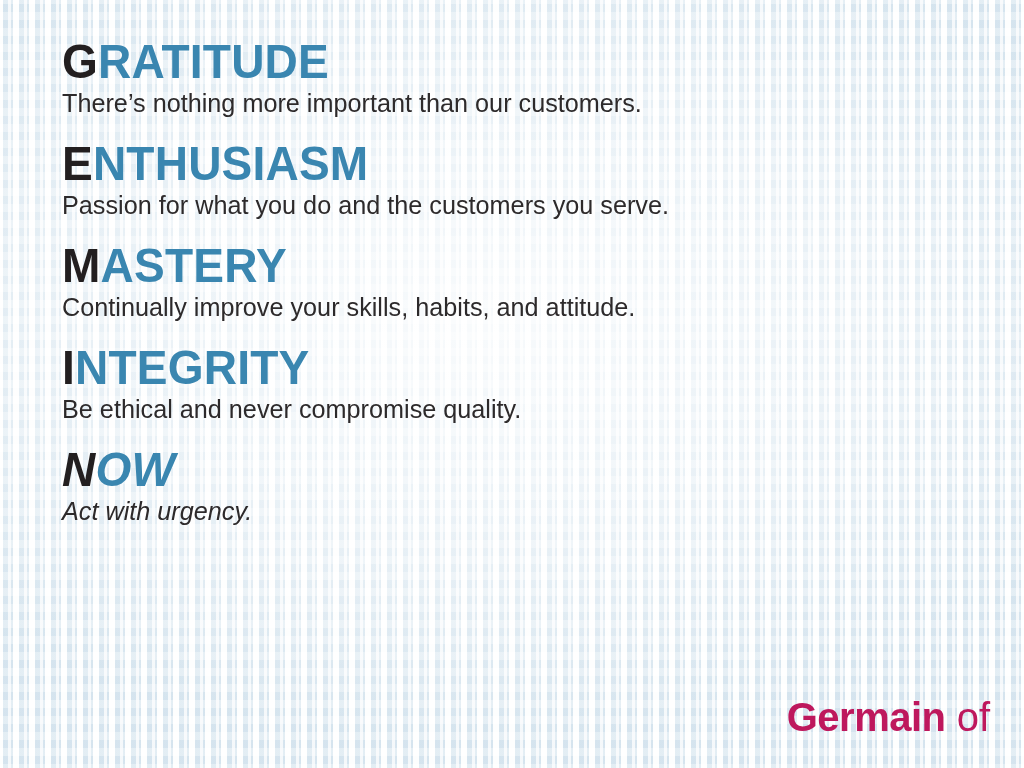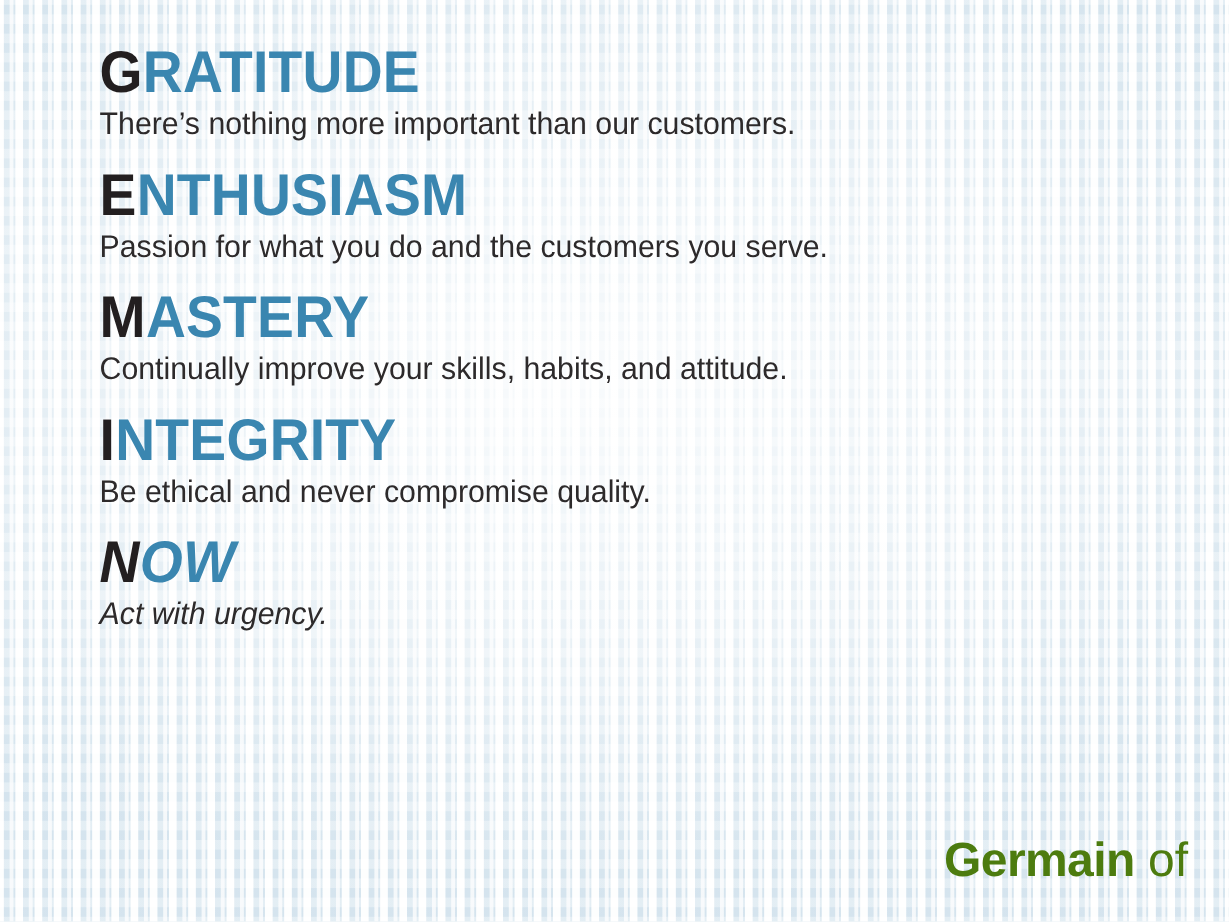--- a/index.html
+++ b/index.html
@@ -66,21 +66,21 @@
     background:
       radial-gradient(ellipse 900px 520px at 46% 42%,
         rgba(255,255,255,0.85) 0%,
         rgba(255,255,255,0.45) 45%,
         rgba(255,255,255,0.05) 80%);
   }
 
   
   #values-list {
     position: absolute;
-    left: 83px;
+    left: 62px;
     top: 36px;
     width: 900px;
   }
   .value-block {
     margin-bottom: 16px;
   }
   .value-heading {
     font-family: "Liberation Sans Narrow", "Liberation Sans", sans-serif;
     font-weight: bold;
     font-size: 49px;
@@ -121,21 +121,21 @@
     position: absolute;
     right: 34px;
     bottom: 30px;
     text-align: right;
     line-height: 1;
   }
   .brand-line-1 {
     font-family: "Liberation Sans", sans-serif;
     font-size: 40px;
     line-height: 42px;
-    color: #4d7c0f;
+    color: #be185d;
     white-space: nowrap;
     letter-spacing: -0.5px;
   }
   .brand-name {
     font-weight: bold;
   }
   .brand-connector {
     font-weight: normal;
     letter-spacing: 0px;
   }

